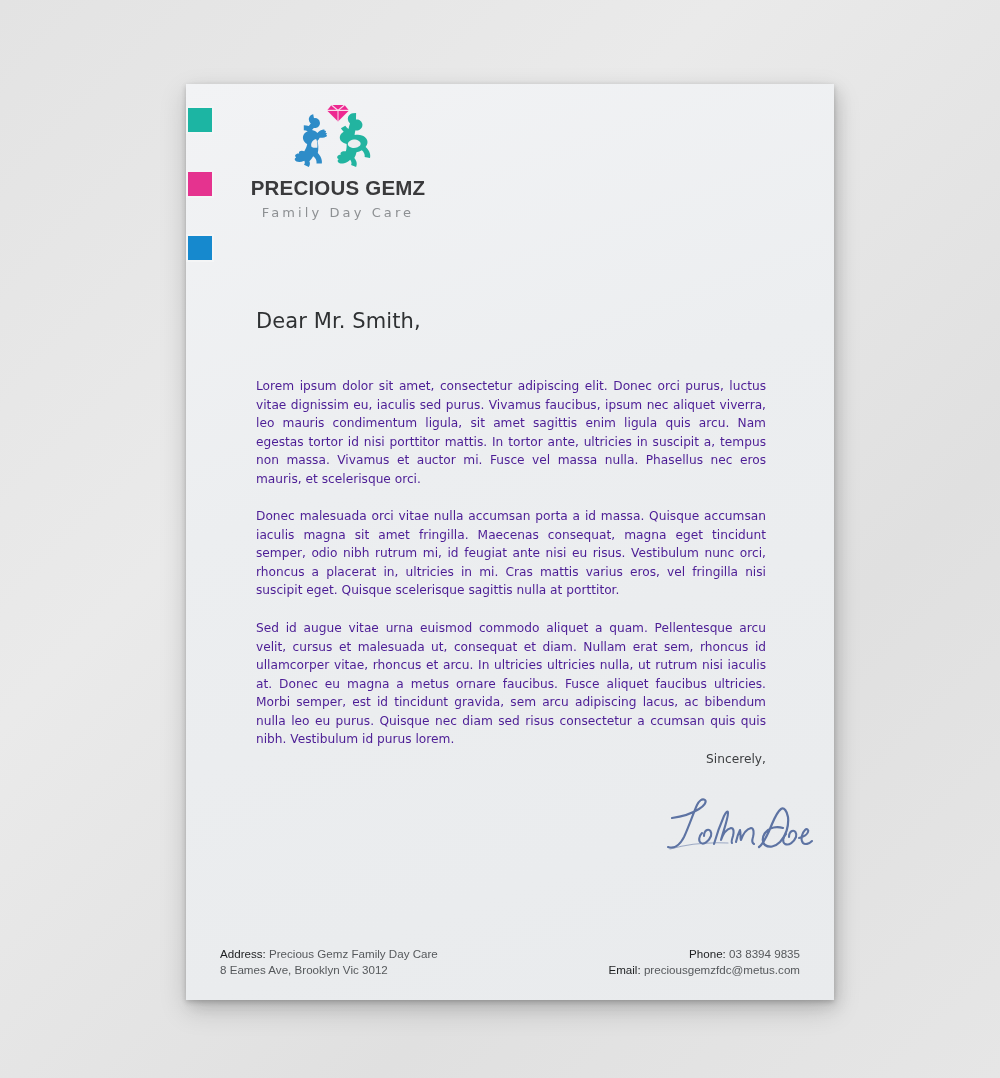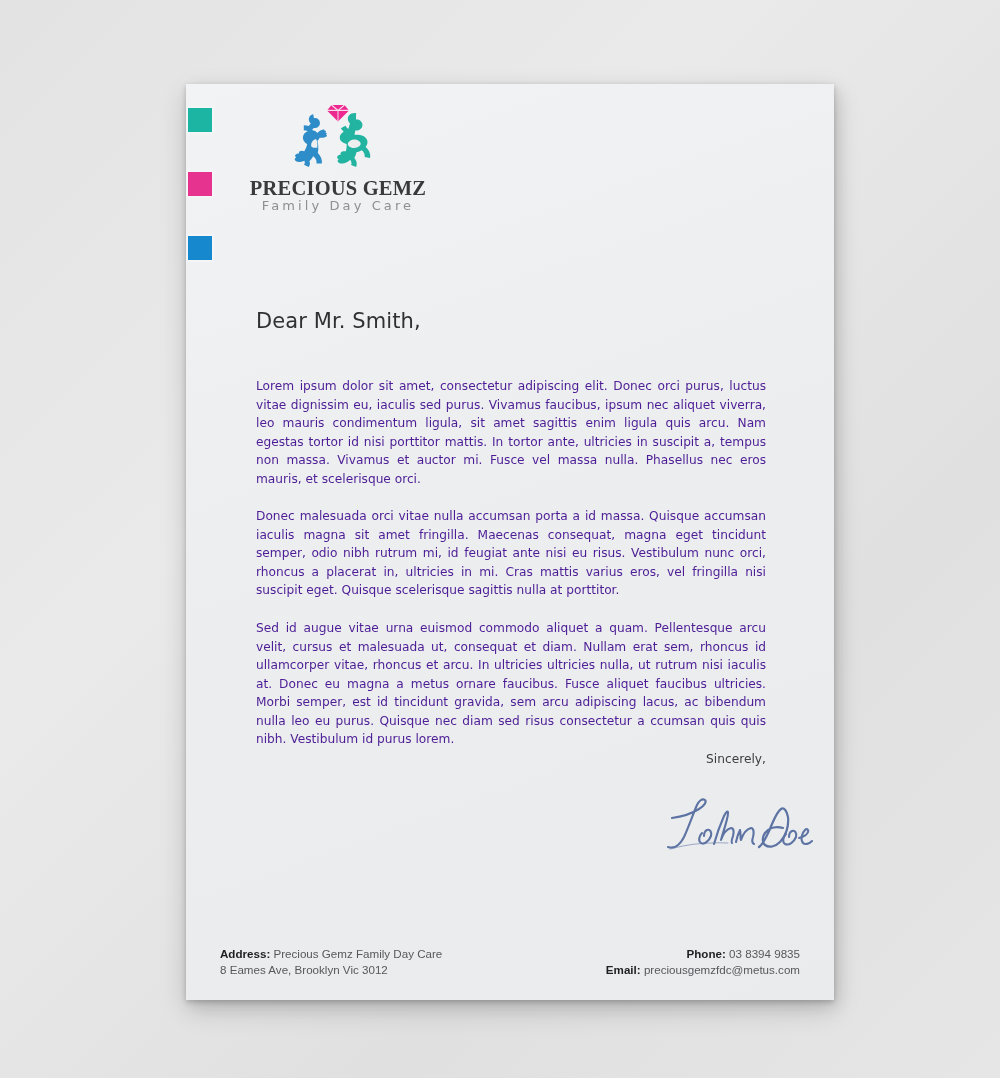--- a/index.html
+++ b/index.html
@@ -46,35 +46,36 @@
     width: 240px;
     text-align: center;
   }
   #logo-mark {
     width: 130px;
     height: 74px;
     margin: 0 auto 6px auto;
     display: block;
   }
   #logo-wordmark {
-    font-family: Liberation Serif, serif;
+    font-family: Liberation Sans, sans-serif;
     font-size: 20.5px;
     font-weight: bold;
     letter-spacing: 0.2px;
     color: #3a3a3c;
     line-height: 1;
     white-space: nowrap;
   }
   #logo-tagline {
     font-family: "DejaVu Sans", sans-serif;
     font-size: 13px;
     font-weight: normal;
     letter-spacing: 3.1px;
     color: #8d9093;
     line-height: 1;
+    margin-top: 7px;
     white-space: nowrap;
   }
 
   
   .swatch {
     position: absolute;
     right: 0;
     width: 28px;
     height: 28px;
     border: 2px solid #f4f5f6;
@@ -138,21 +139,21 @@
     display: flex;
     font-family: "Liberation Sans", sans-serif;
     font-size: 11.6px;
     line-height: 1.38;
     color: #55585b;
   }
   #footer-left { width: 355px; }
   #footer-right { flex: 1; text-align: right; }
   .f-line { white-space: nowrap; }
   .f-label {
-    font-weight: bold;
+    font-weight: normal;
     color: #1d1f21;
   }
   .f-value { color: #56595c; }
 </style>
 </head>
 <body>
 
 <div id="page">
 
   <div id="logo-block">

